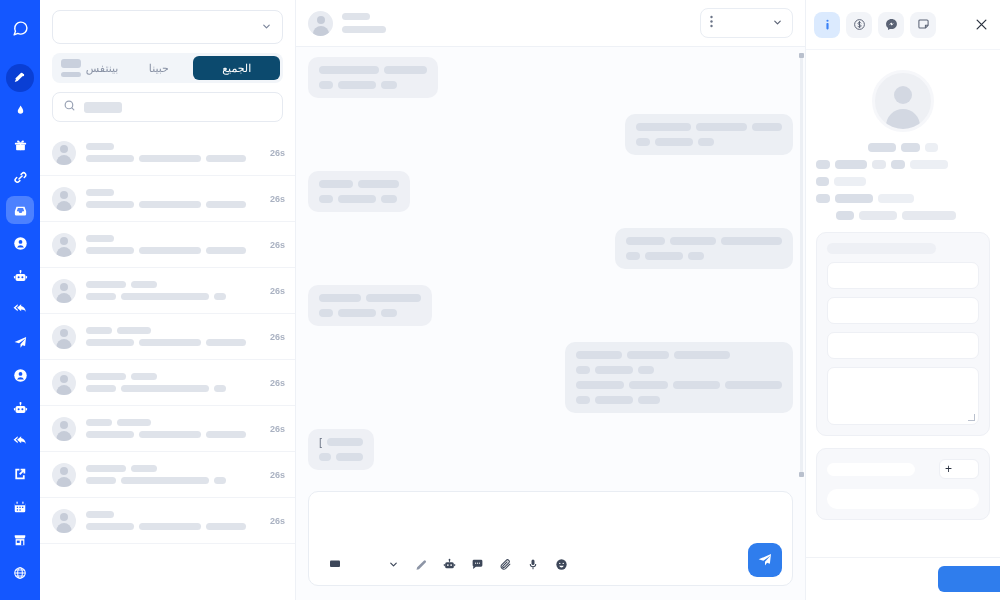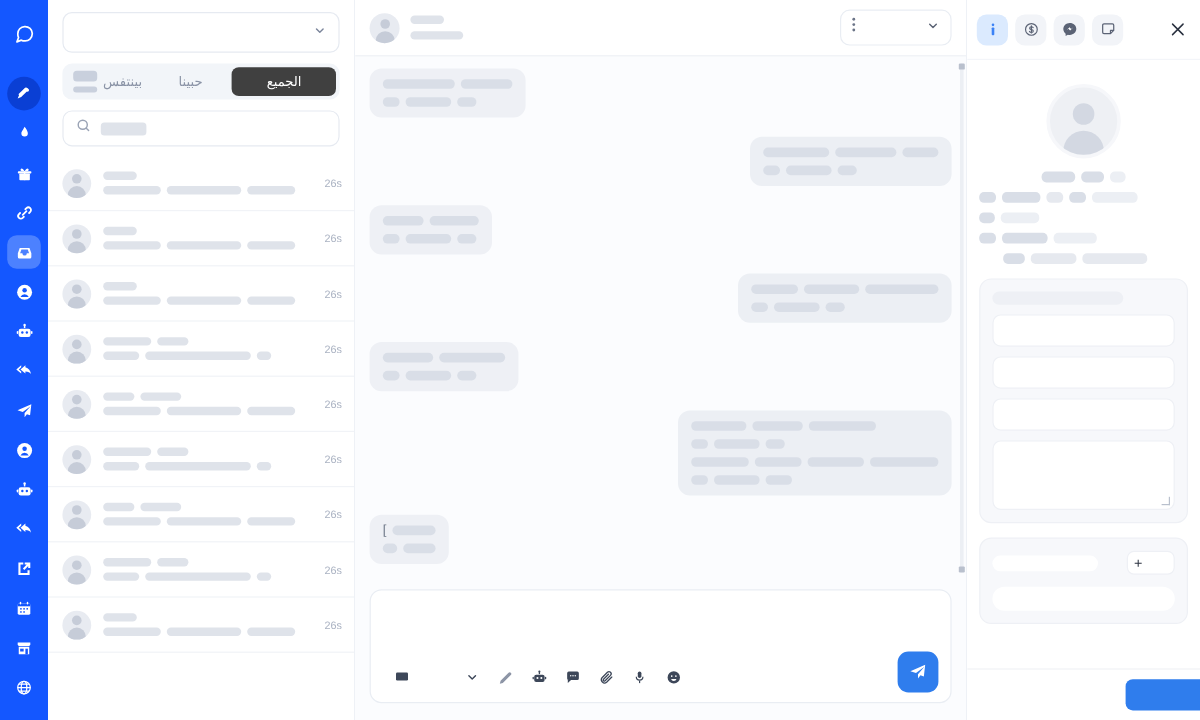--- a/index.html
+++ b/index.html
@@ -41,30 +41,30 @@
   .tabs {
     margin-top: 9px; height: 30px; background: #f2f5f9; border-radius: 8px;
     display: flex; flex-direction: row-reverse; align-items: center;
     padding: 3px; gap: 0;
   }
   .tab {
     flex: 1; height: 24px; display: flex; align-items: center;
     justify-content: center; gap: 5px; font-size: 11px; color: #8a93a6;
     border-radius: 6px; white-space: nowrap;
   }
-  .tab.active { background: #404040; color: #fff; flex: 1.25; }
+  .tab.active { background: #0c4a6e; color: #fff; flex: 1.25; }
   .tab .sk-pill { width: 20px; height: 9px; border-radius: 3px; background: #c9d0dd; }
   .tab .sk-pill2 { width: 20px; height: 5px; border-radius: 3px; background: #c9d0dd; margin-top:2px; }
   .tabicon { display:flex; flex-direction:column; gap:2px; }
   .searchbar {
     margin-top: 9px; height: 30px; border: 1px solid #e6eaf1; border-radius: 8px;
     background: #fff; display: flex; align-items: center; padding: 0 10px; gap: 8px;
   }
   .searchbar .sk { width: 38px; height: 11px; border-radius: 3px; background: #dfe3ea; }
-  .conv-list { flex: 1; overflow: hidden; }
+  .conv-list { flex: 1; overflow: hidden; font-weight: bold; }
   .conv-row {
     height: 46px; border-bottom: 1px solid #f1f3f7;
     display: flex; align-items: center; padding: 0 10px 0 12px; gap: 10px;
   }
   .avatar-sm {
     width: 24px; height: 24px; border-radius: 50%; background: #e8ebf1;
     flex: 0 0 24px; position: relative; overflow: hidden;
   }
   .avatar-sm::before {
     content:""; position:absolute; left:50%; top:4px; width:8px; height:8px;

